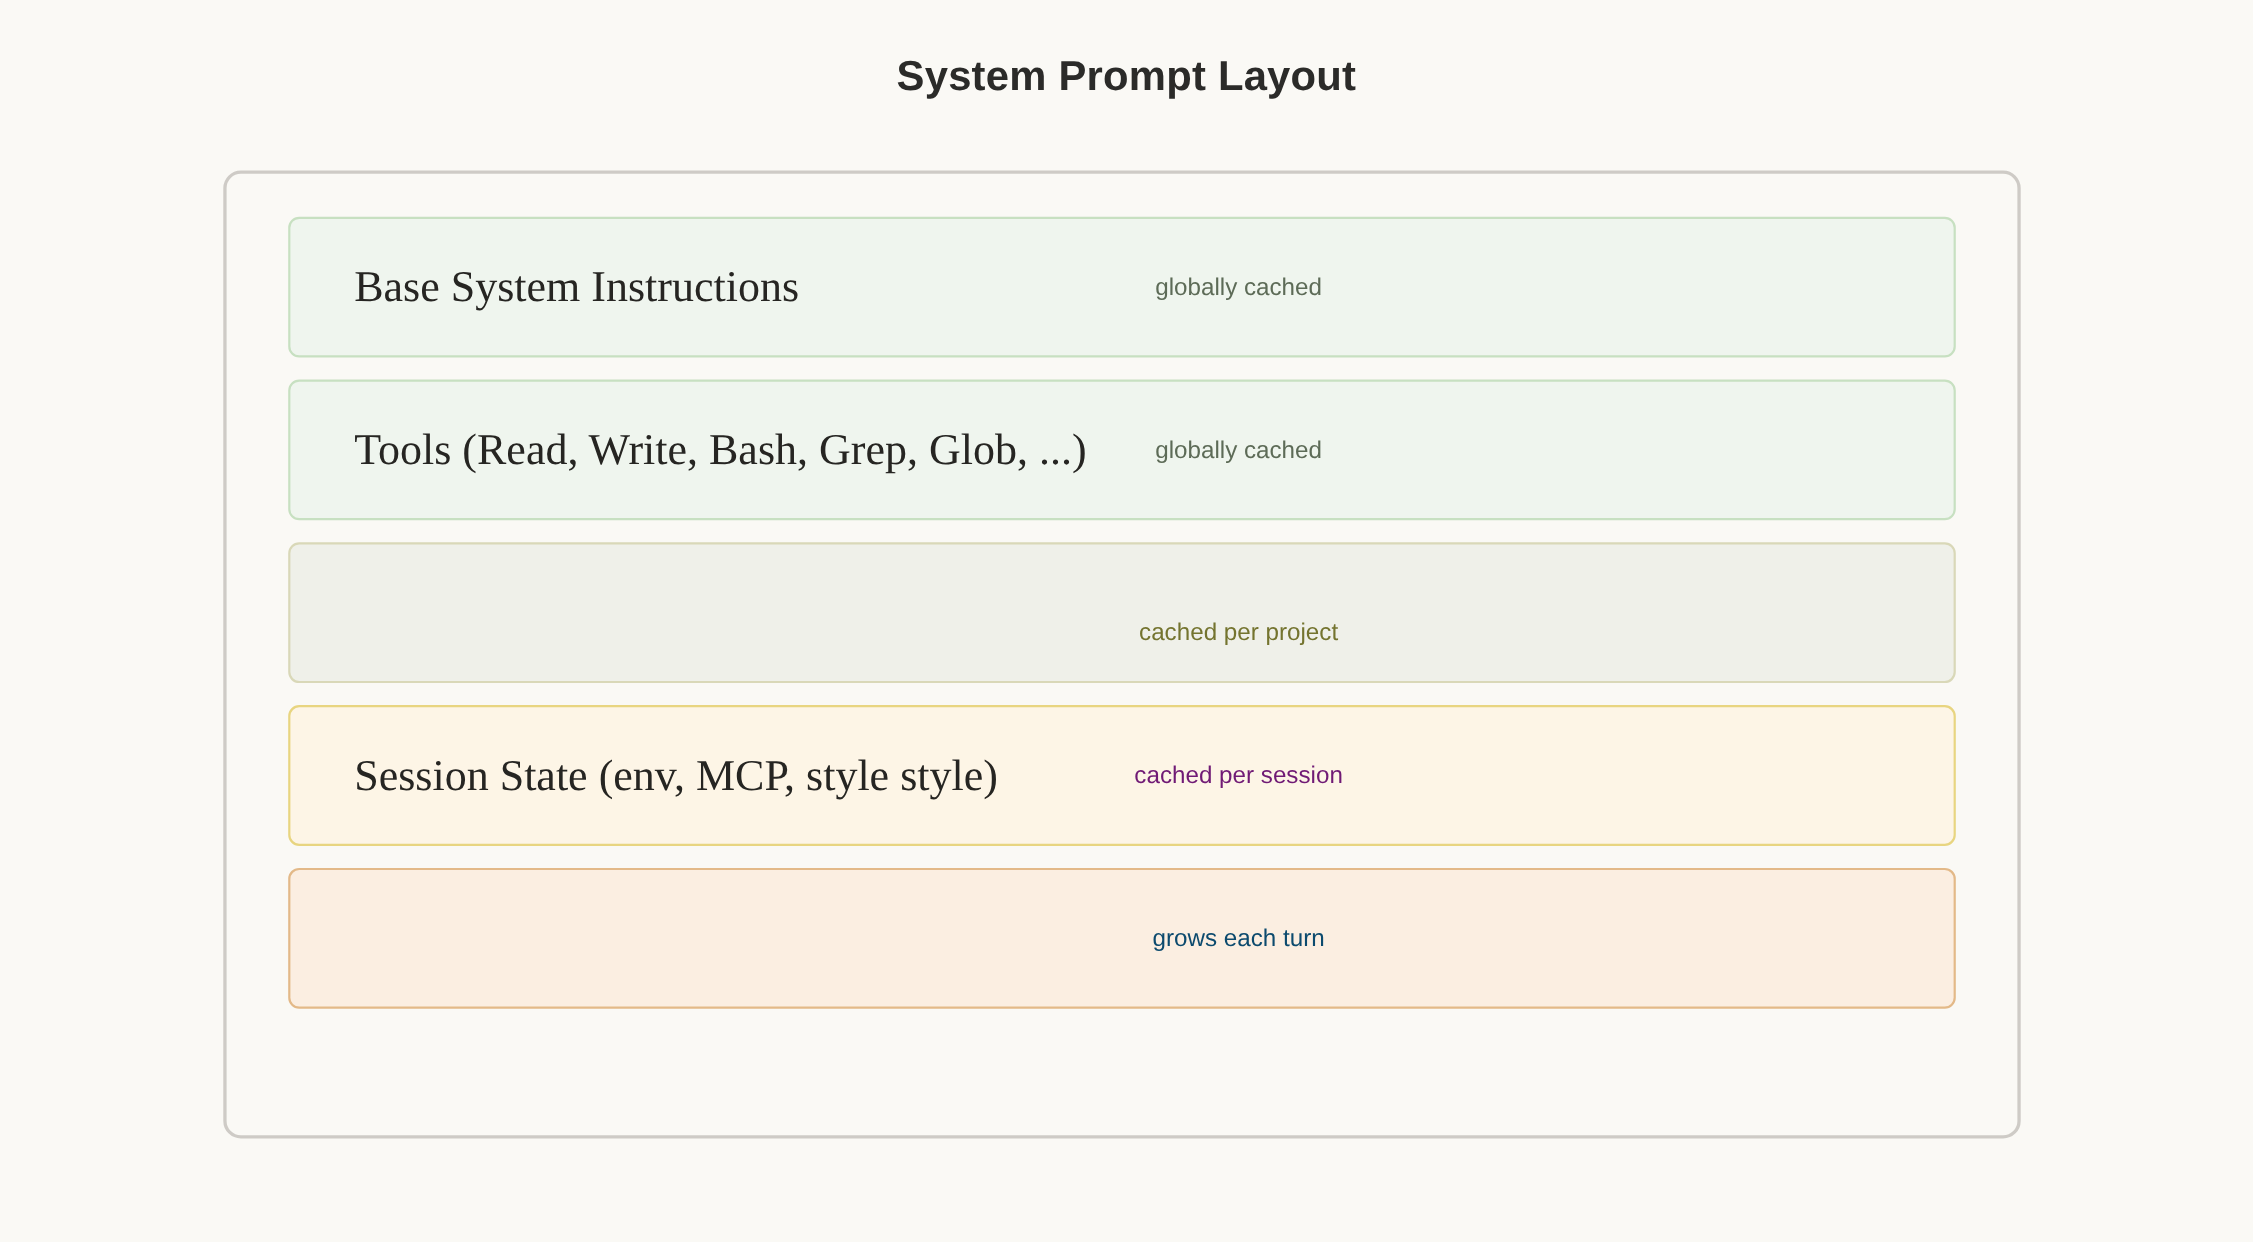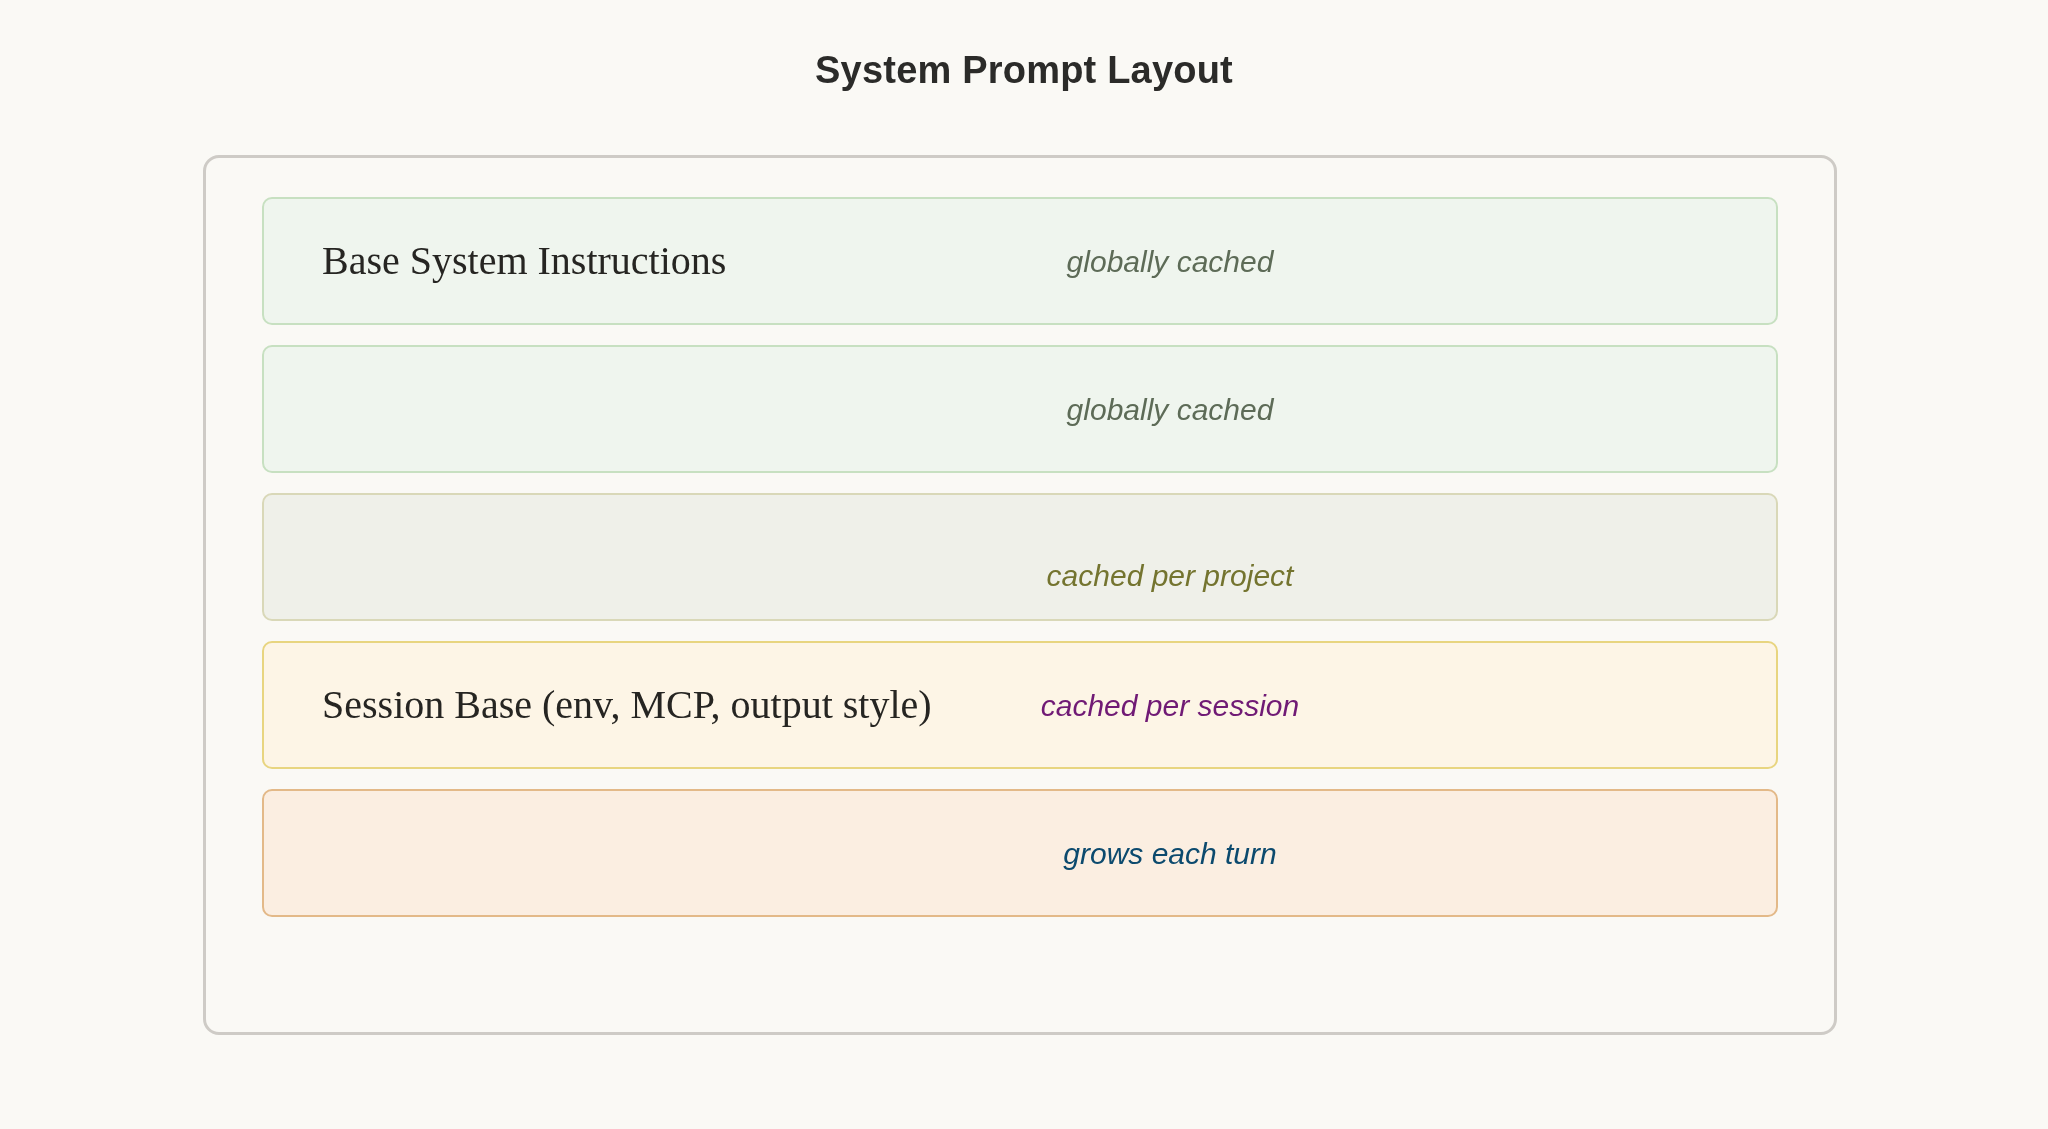--- a/index.html
+++ b/index.html
@@ -72,29 +72,28 @@
     font-size: 40px;
     font-weight: normal;
     color: #262522;
     white-space: nowrap;
     line-height: 1.1;
     flex: 0 0 auto;
   }
 
   .layer-note {
     position: absolute;
-    left: 696px;
+    left: 652px;
     width: 420px;
     text-align: center;
     font-family: "Liberation Sans", sans-serif;
-    font-size: 30px;
+    font-size: 22px;
     color: #5f6b5a;
     white-space: nowrap;
     line-height: 1.1;
-    font-style: italic;
   }
 
   
   .tone-green {
     background: #eff5ee;
     border-color: #c7e0c1;
   }
   .tone-green .layer-note { color: #5d6b57; }
 
   .tone-olive {
@@ -124,29 +123,30 @@
 
   <div class="layout-card">
     <div class="rows">
 
       <div class="layer-row tone-green">
         <span class="layer-label">Base System Instructions</span>
         <span class="layer-note">globally cached</span>
       </div>
 
       <div class="layer-row tone-green">
+        <span class="layer-label">Tools (Read, Write, Bash, Grep, Glob, ...)</span>
         <span class="layer-note">globally cached</span>
       </div>
 
       <div class="layer-row tone-olive">
         <span class="layer-note">cached per project</span>
       </div>
 
       <div class="layer-row tone-cream">
-        <span class="layer-label">Session Base (env, MCP, output style)</span>
+        <span class="layer-label">Session State (env, MCP, style style)</span>
         <span class="layer-note">cached per session</span>
       </div>
 
       <div class="layer-row tone-peach">
         <span class="layer-note">grows each turn</span>
       </div>
 
     </div>
   </div>
 

